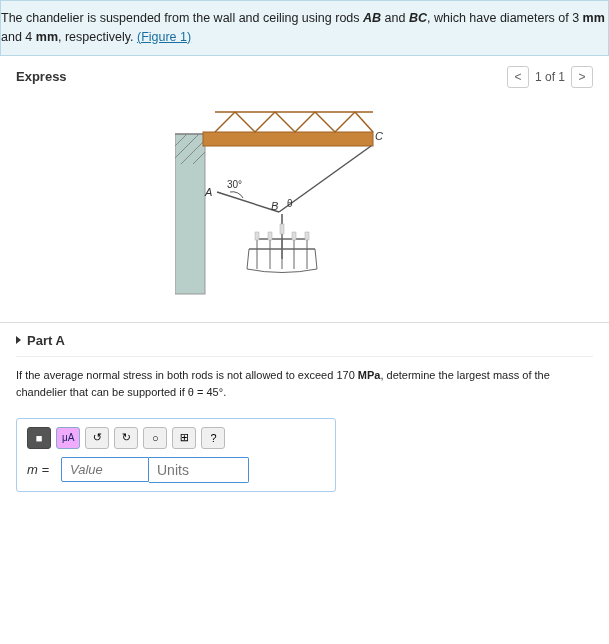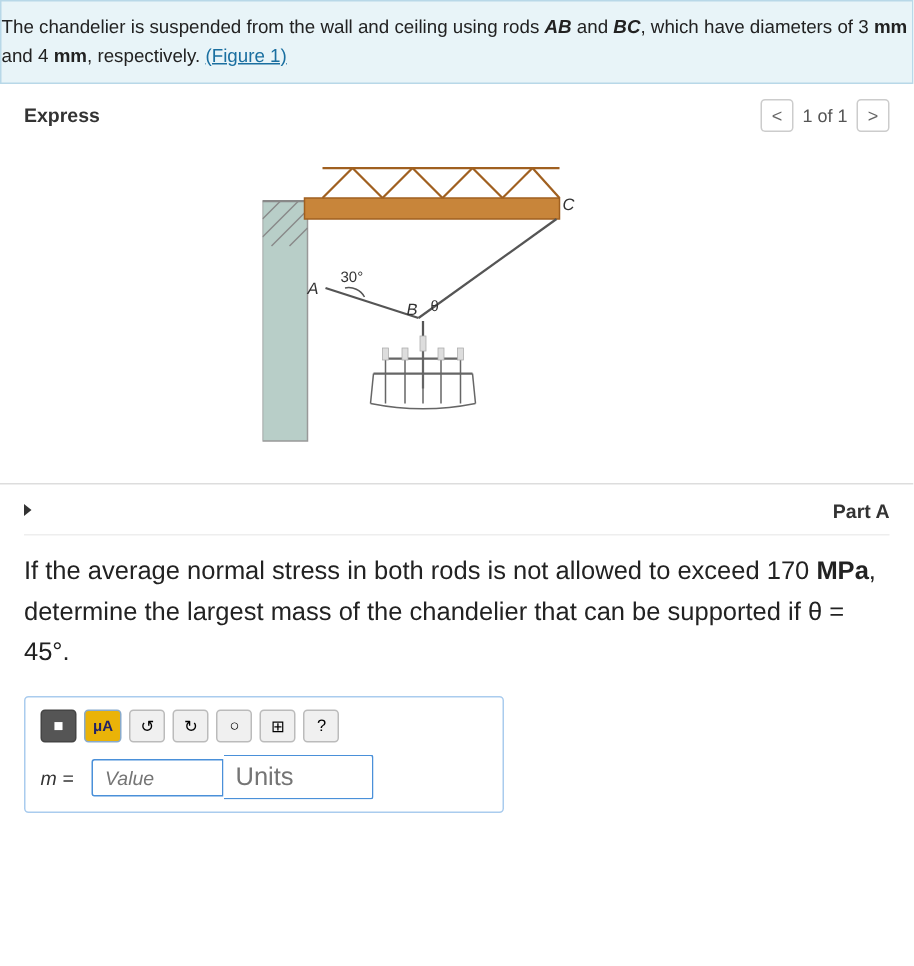--- a/index.html
+++ b/index.html
@@ -78,38 +78,37 @@
       padding: 10px 16px 8px 16px;
     }
 
     .part-a-header {
       display: flex;
       align-items: center;
       gap: 6px;
       margin-bottom: 10px;
       padding-bottom: 8px;
       border-bottom: 1px solid #eee;
-      justify-content: space-between;
     }
 
     .part-a-triangle {
       width: 0; height: 0;
       border-left: 5px solid #333;
       border-top: 4px solid transparent;
       border-bottom: 4px solid transparent;
     }
 
     .part-a-label {
       font-size: 13px;
       font-weight: bold;
       color: #333;
     }
 
     .part-a-content {
-      font-size: 17px;
+      font-size: 11px;
       line-height: 1.6;
       color: #222;
     }
 
     .part-a-content p {
       margin-bottom: 6px;
     }
 
     .answer-box {
       border: 1px solid #aaccee;
@@ -142,24 +141,24 @@
       justify-content: center;
     }
 
     .toolbar-btn.dark {
       background: #555;
       color: #fff;
       border-color: #444;
     }
 
     .toolbar-btn.blue {
-      background: #eab308;
+      background: #f0abfc;
       border-color: #88aacc;
       color: #226;
-      font-weight: bold;
+      font-weight: normal;
       font-size: 10px;
     }
 
     .input-row {
       display: flex;
       align-items: center;
       gap: 0;
     }
 
     .input-label {
@@ -179,21 +178,21 @@
       color: #aaa;
       width: 88px;
       outline: none;
     }
 
     .units-input {
       border: 1.5px solid #4a90d9;
       border-left: none;
       border-radius: 0 2px 2px 0;
       padding: 4px 8px;
-      font-size: 17px;
+      font-size: 14px;
       color: #4d7c0f;
       width: 100px;
       outline: none;
     }
   </style>
 </head>
 <body>
 
 <div class="info-box">
   <span>The chandelier is suspended from the wall and ceiling using rods </span><em><b>AB</b></em><span> and </span><em><b>BC</b></em><span>, which have diameters of 3 </span><b>mm</b><span> and 4 </span><b>mm</b><span>, respectively. </span><a href="#">(Figure 1)</a>

